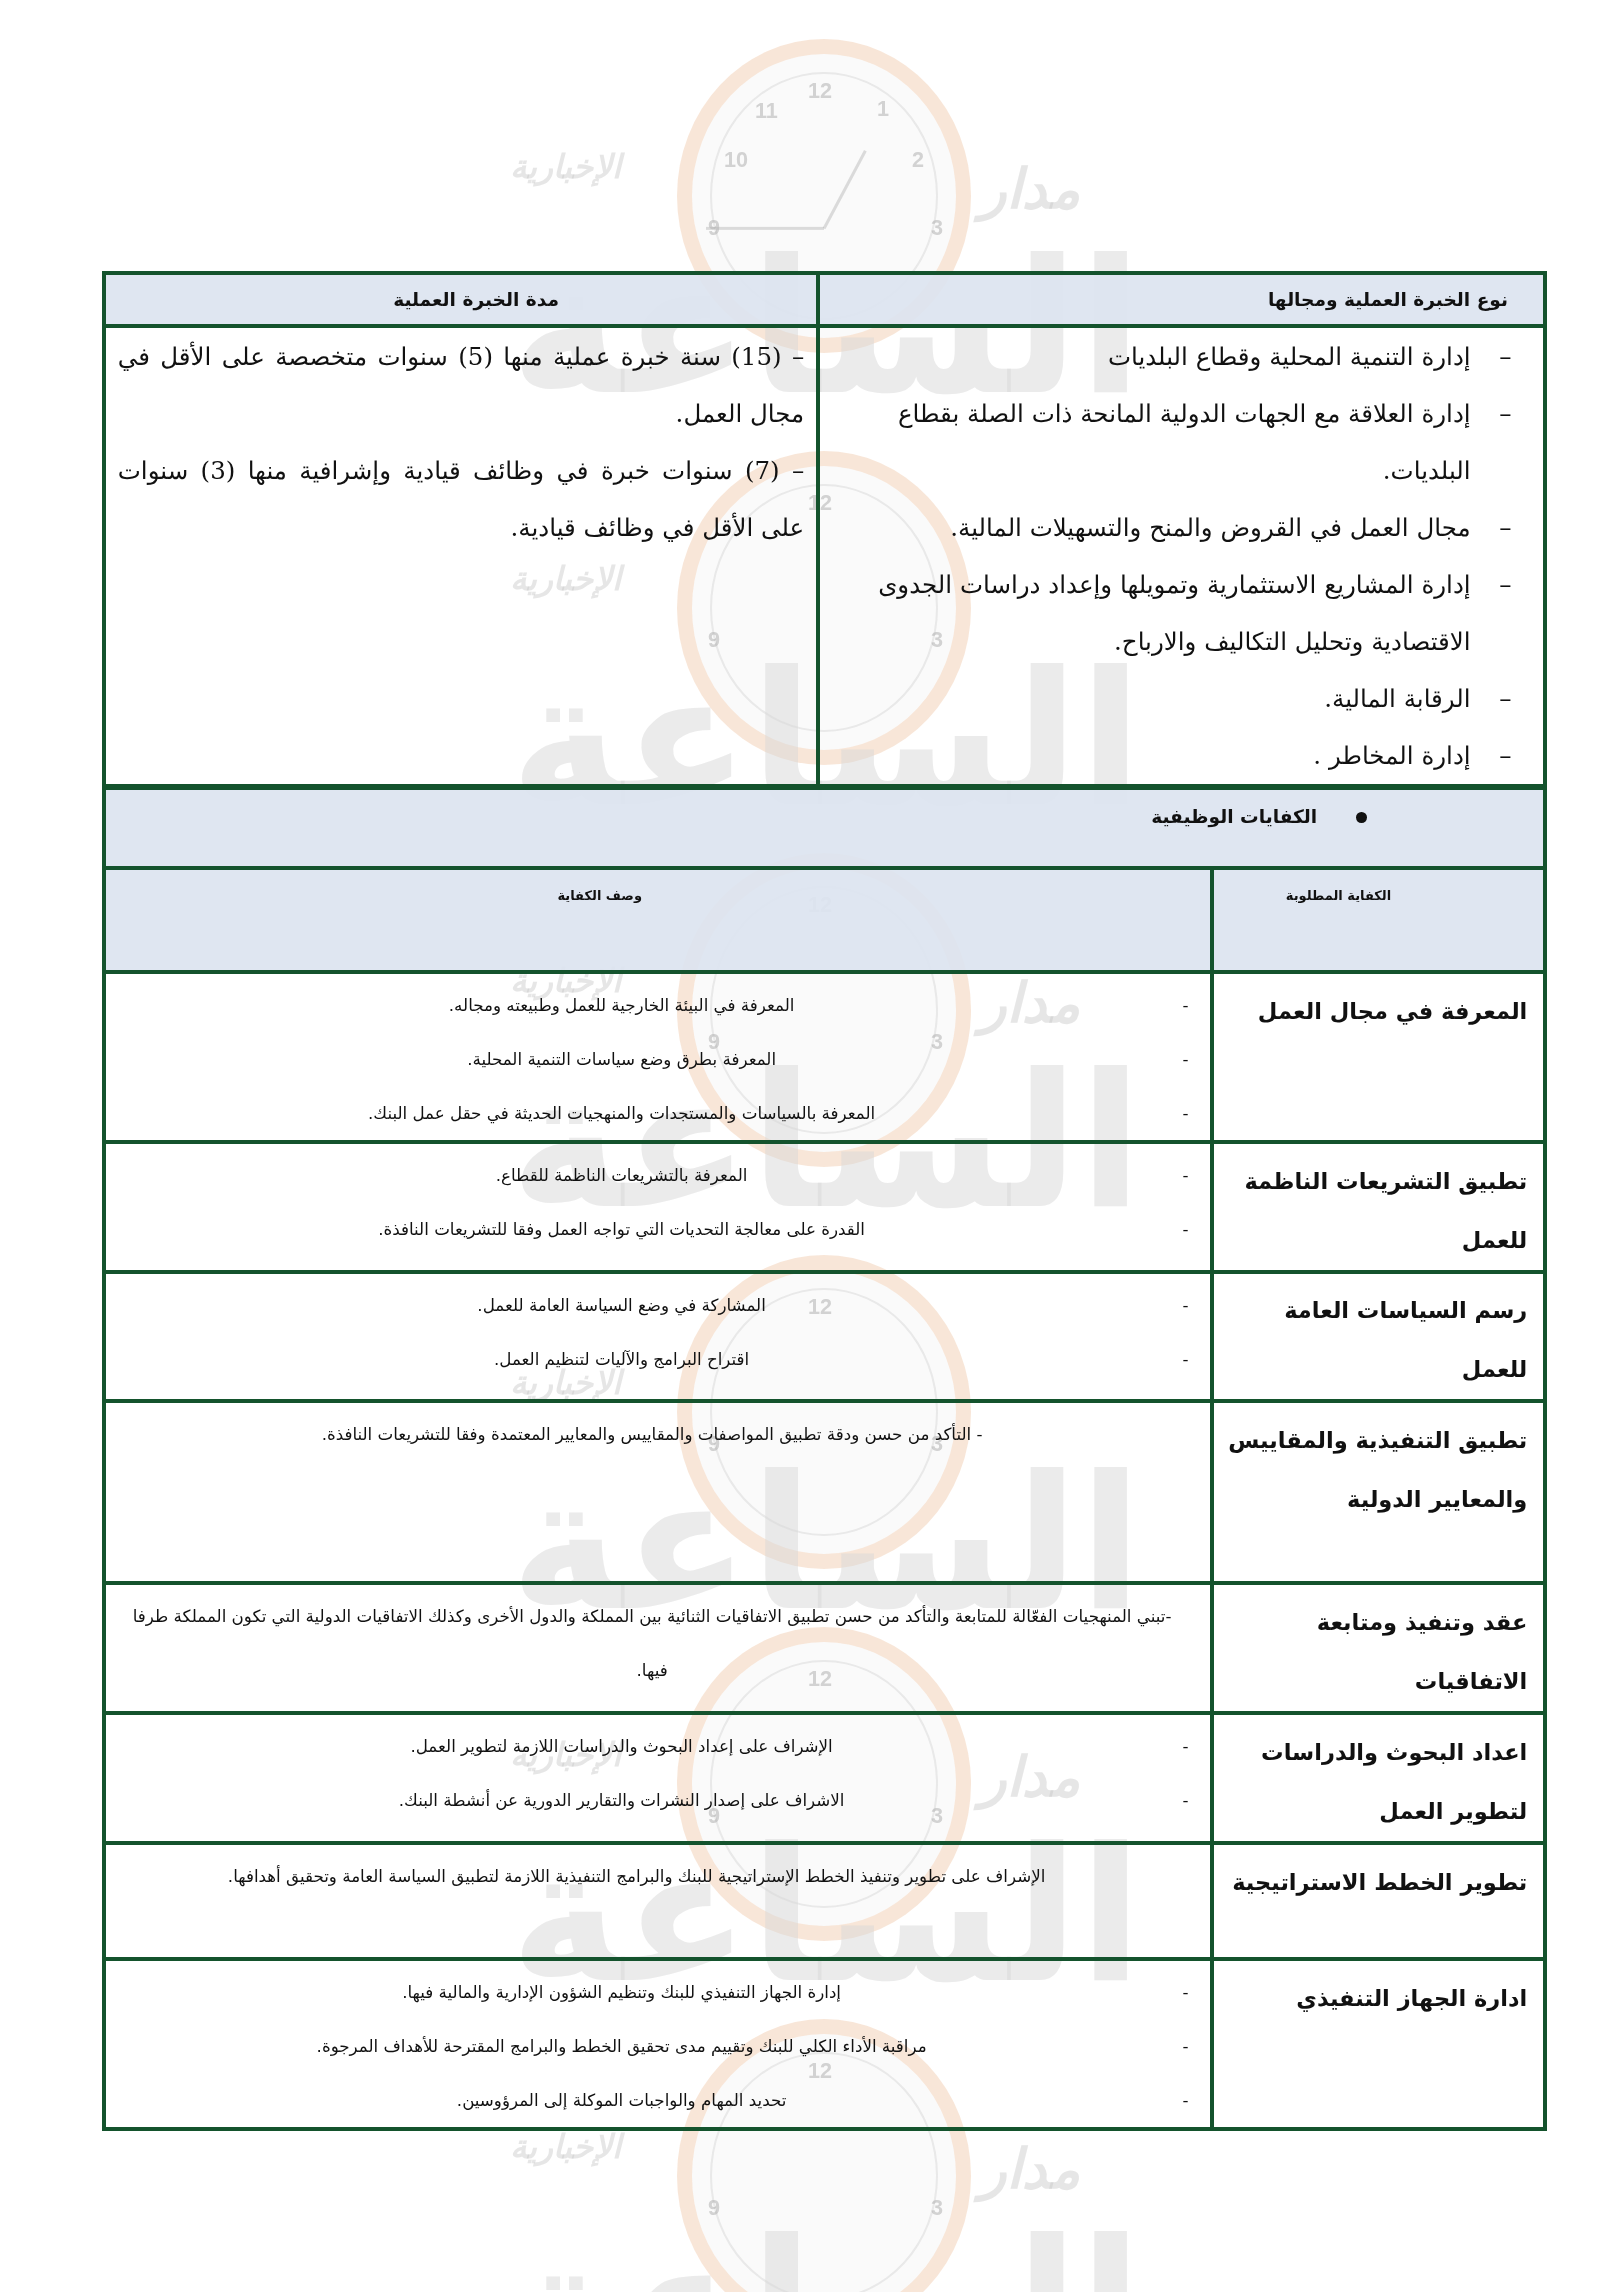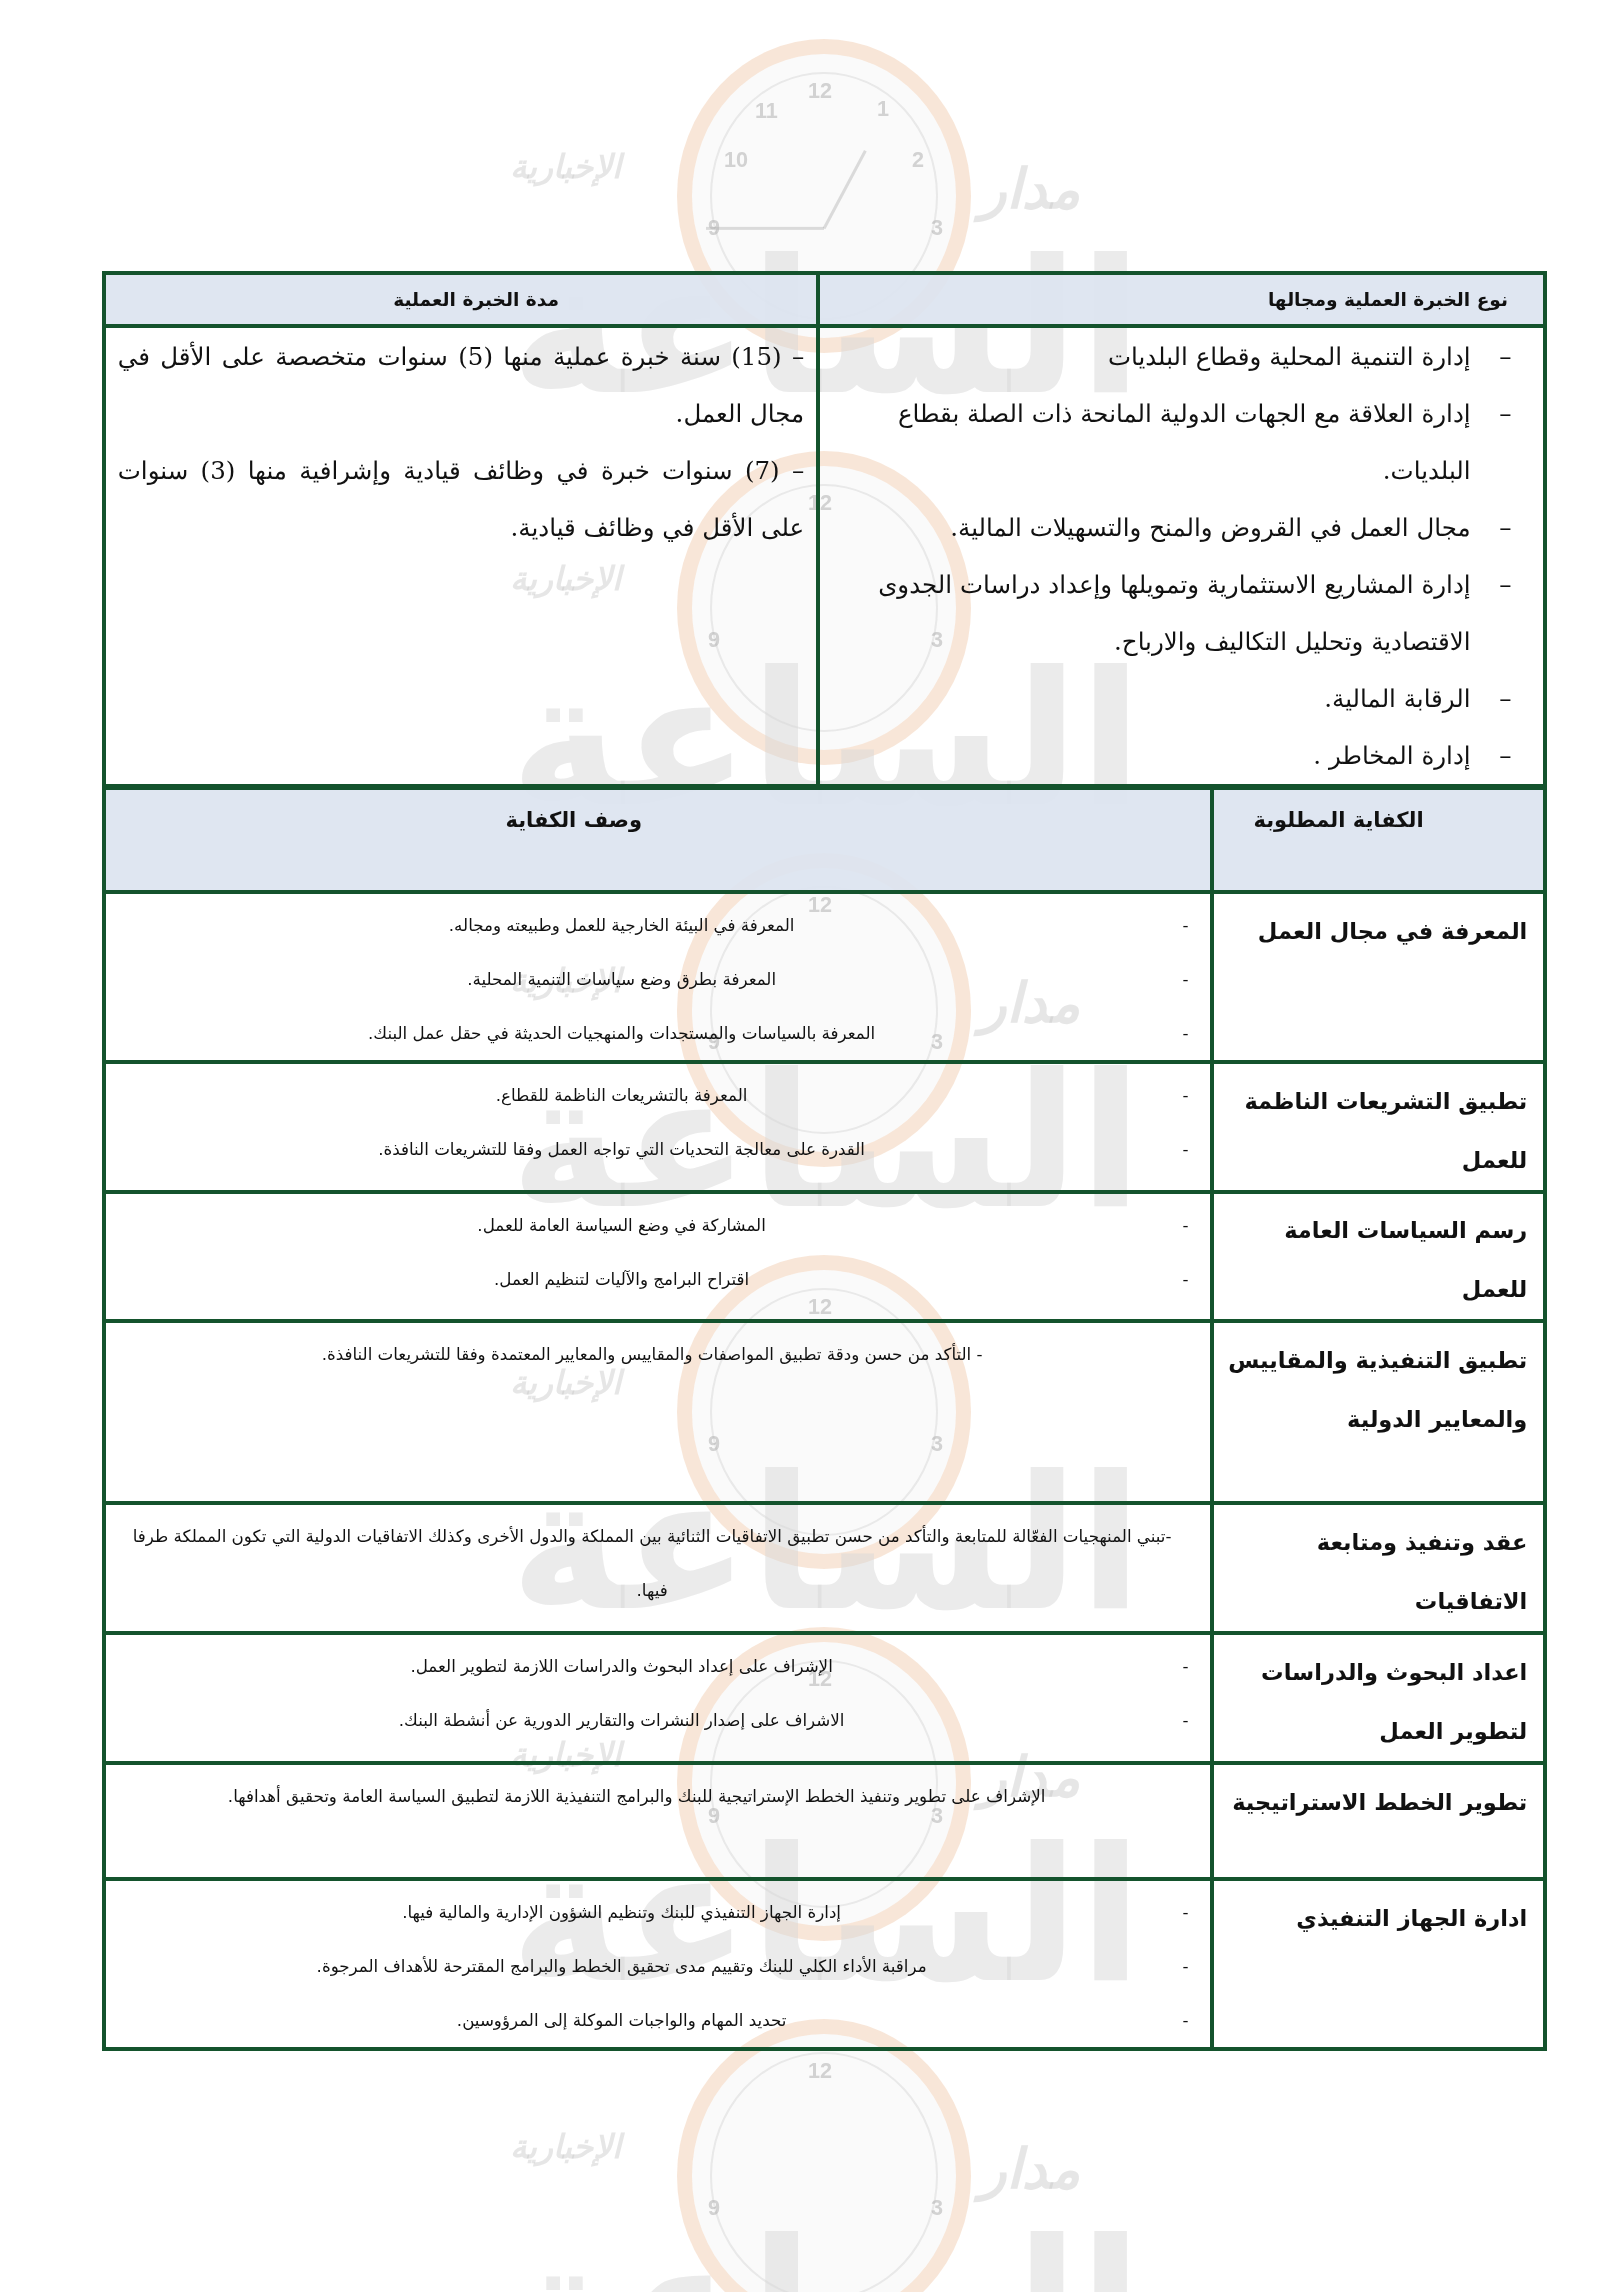--- a/index.html
+++ b/index.html
@@ -118,21 +118,21 @@
   .bullet-dot {
     display: inline-block;
     width: 10.8px; height: 10.8px;
     border-radius: 50%;
     background: #111;
     margin-left: 39px;
     vertical-align: middle;
   }
   .comp-head th {
     height: 104px;
-    font-size: 21px;
+    font-size: 13px;
     font-weight: bold;
     padding: 17.6px 0 0 0;
   }
   .comp-head th.col-name { padding-right: 80px; text-align: center; }
   .comp-head th.col-desc { padding-right: 568px; }
 
   .comp-row td.name {
     font-size: 22.5px;
     font-weight: bold;
     line-height: 59px;
@@ -252,20 +252,25 @@
     </tr>
   </tbody>
     </table>
 
   <table style="margin-top:-2px;">
     <colgroup>
       <col style="width:333px;">
       <col style="width:1108px;">
     </colgroup>
     <tbody>
+        <tr class="section-title">
+      <td class="hdr" colspan="2">
+        <span class="bullet-dot"></span><span>الكفايات الوظيفية</span>
+      </td>
+    </tr>
     <tr class="comp-head">
       <th class="hdr col-name">الكفاية المطلوبة</th>
       <th class="hdr col-desc">وصف الكفاية</th>
     </tr>
 
     <tr class="comp-row" style="height:169px;">
       <td class="name">المعرفة في مجال العمل</td>
       <td class="desc">
         <ul class="desc-list">
           <li>المعرفة في البيئة الخارجية للعمل وطبيعته ومجاله.</li>

